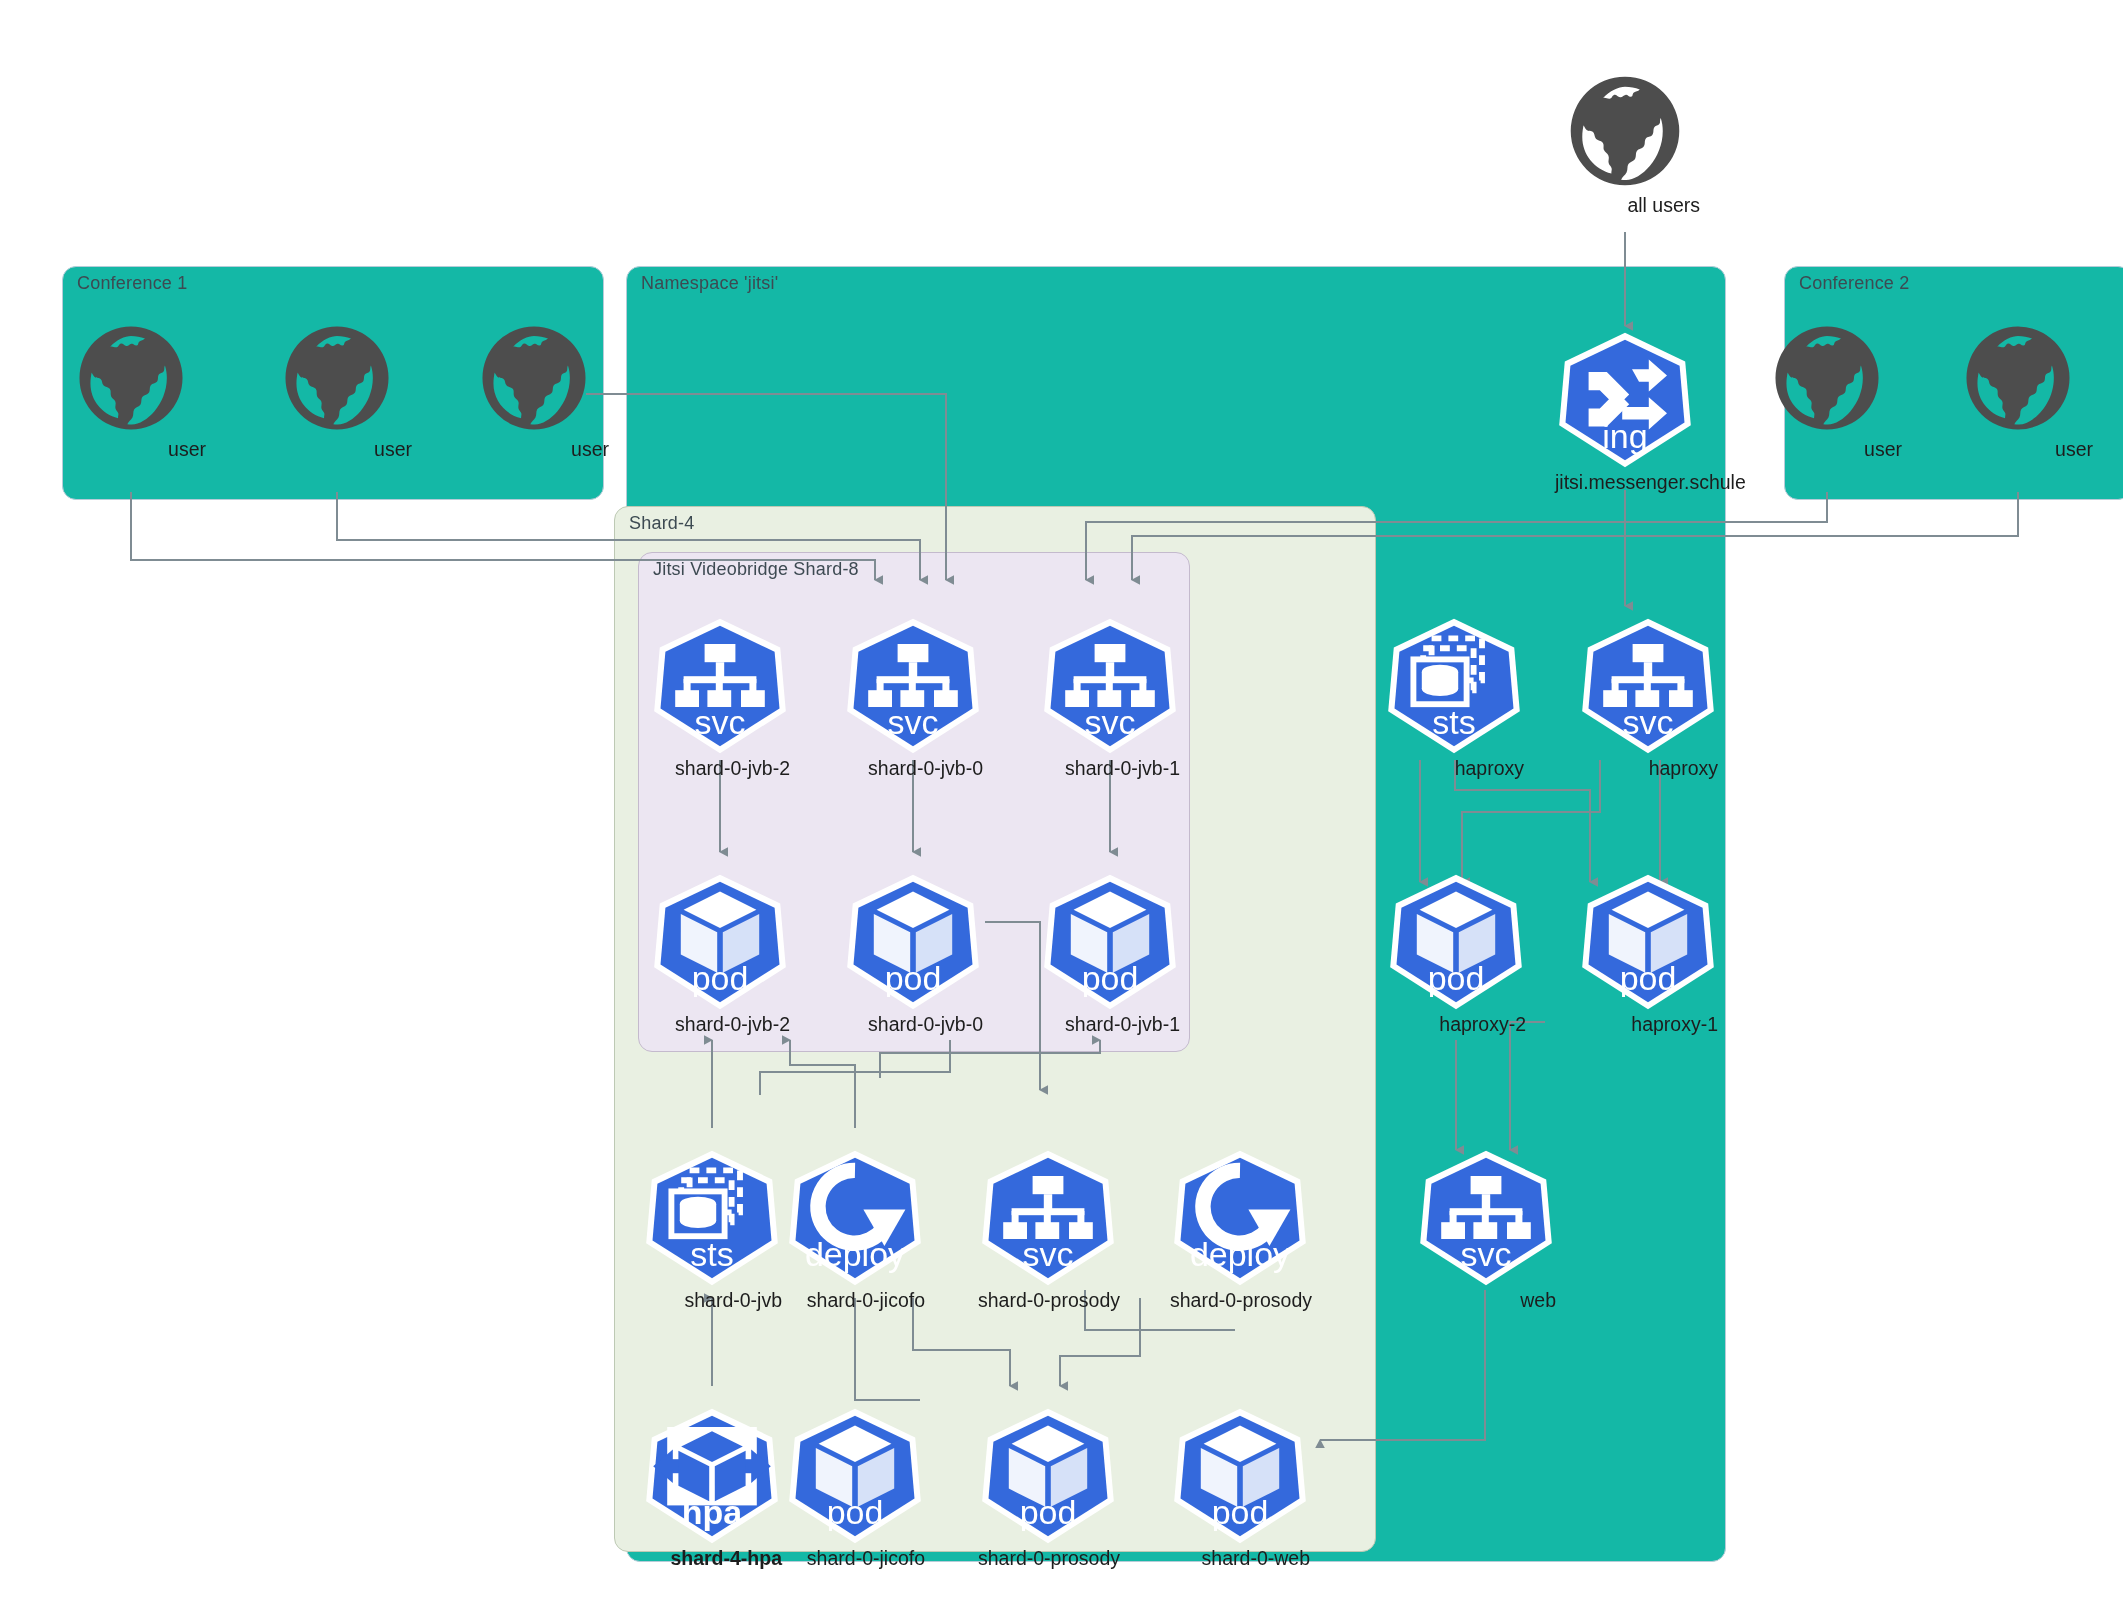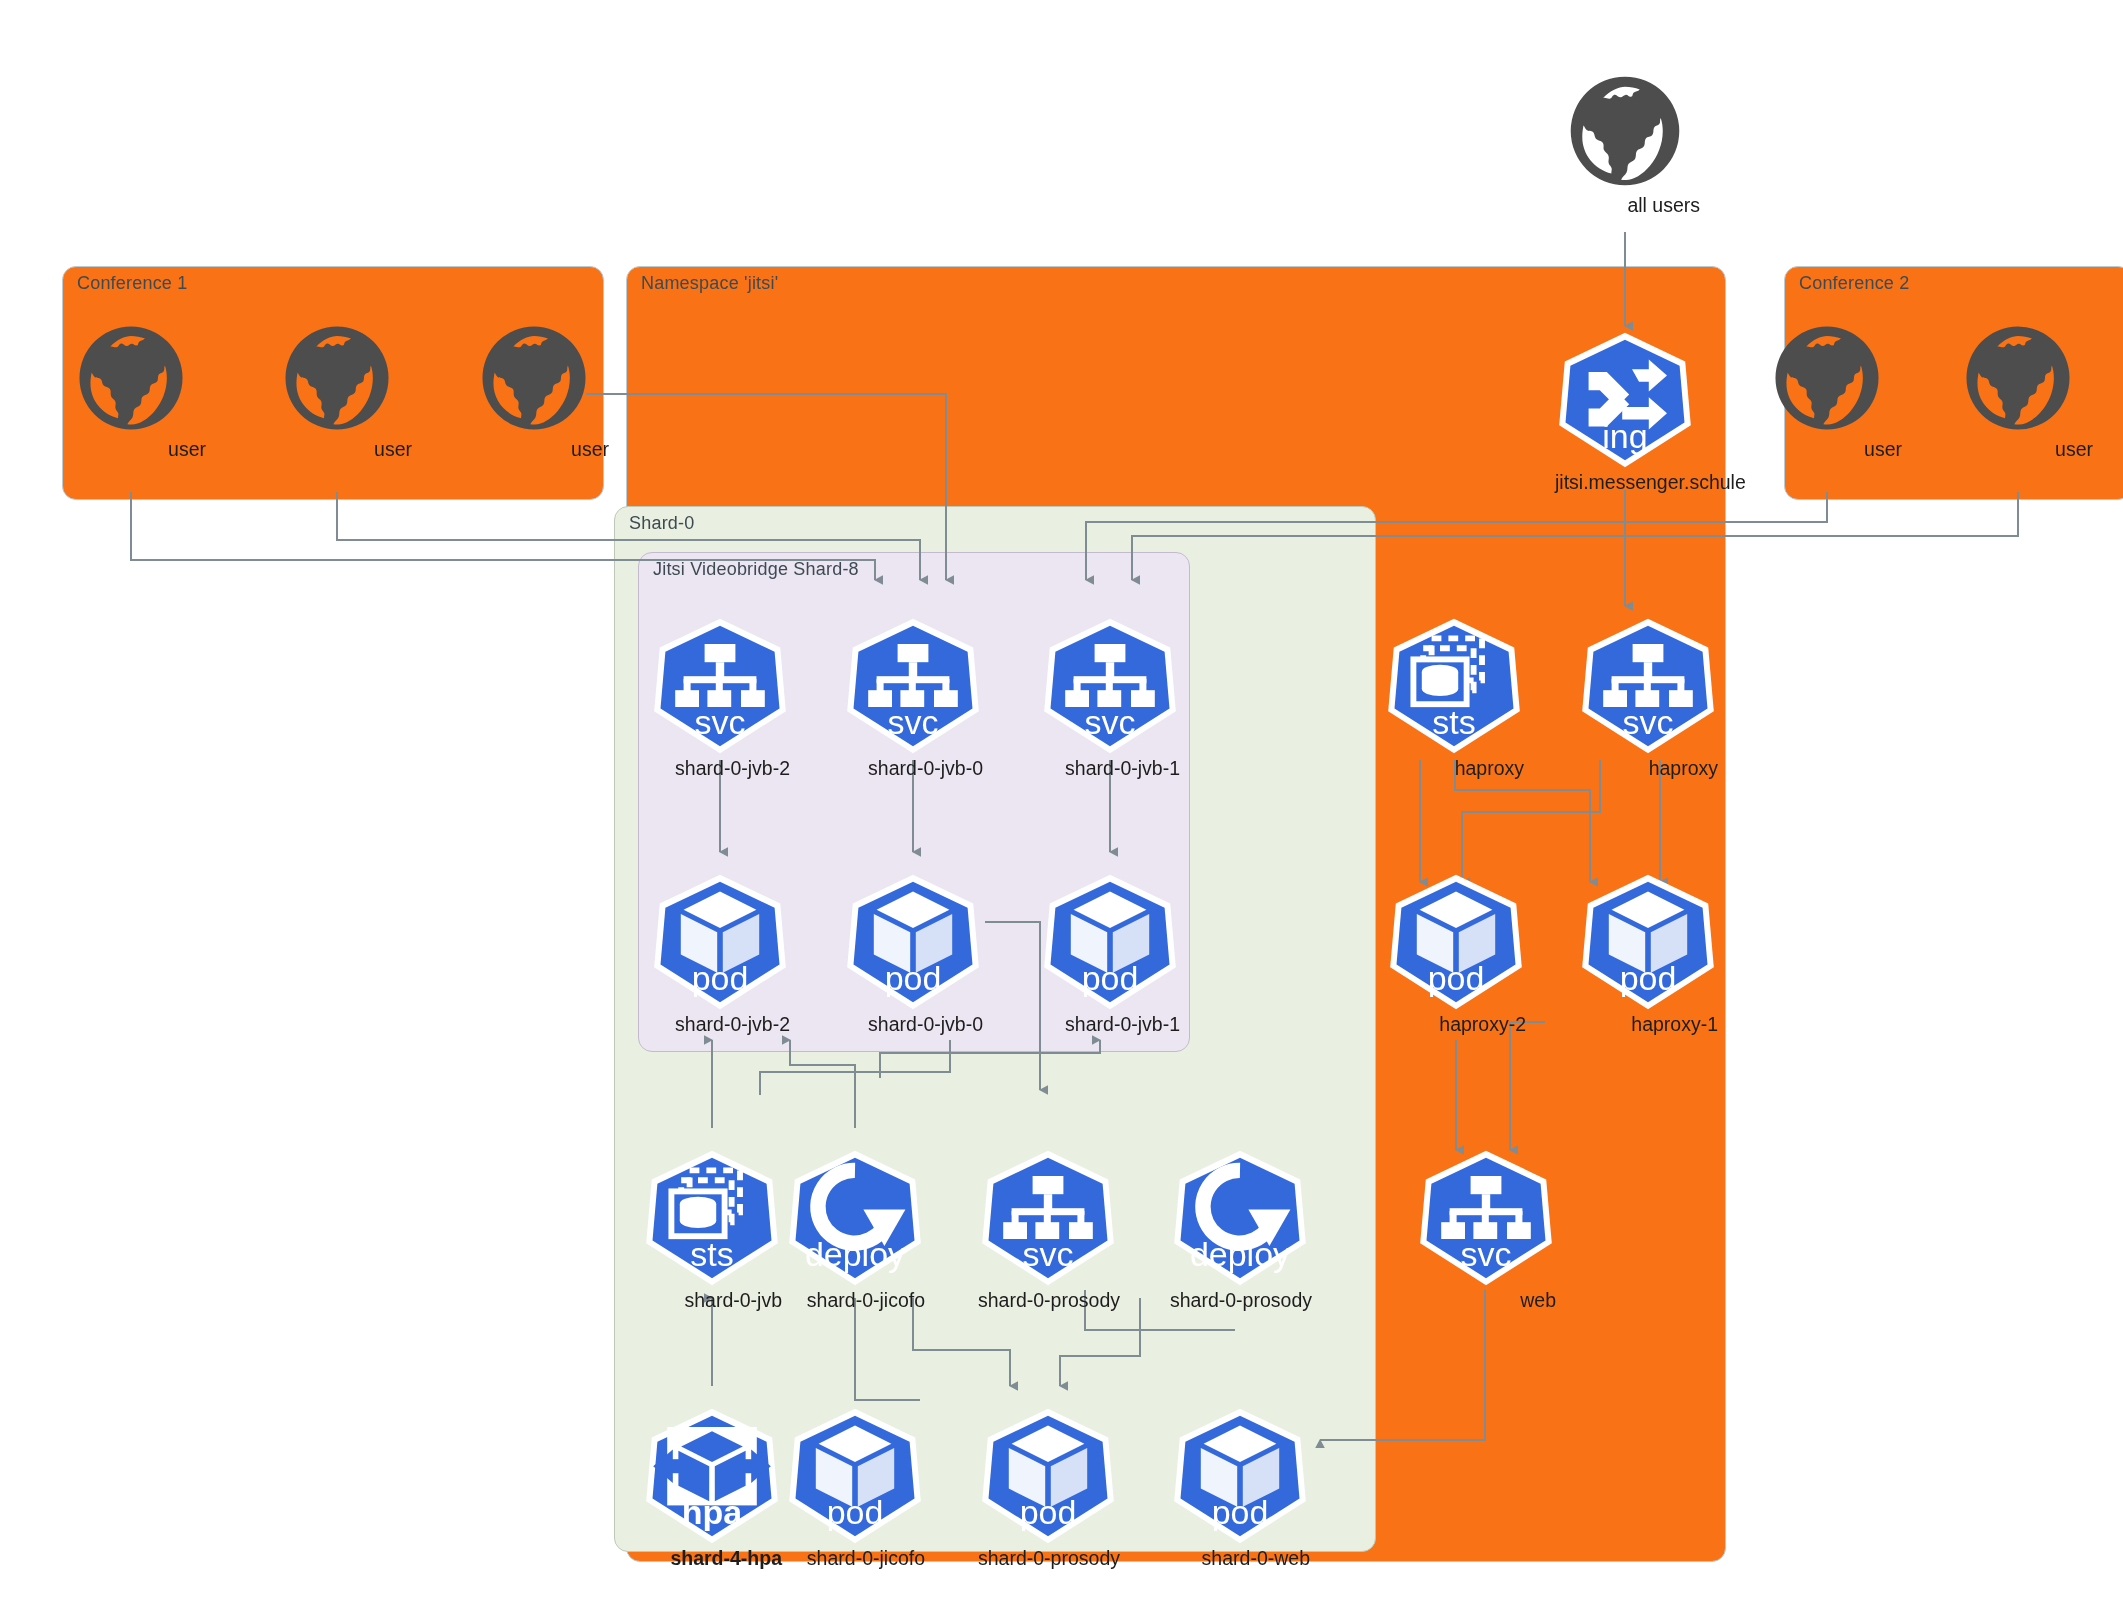--- a/index.html
+++ b/index.html
@@ -5,21 +5,21 @@
   html,body{margin:0;padding:0;background:#ffffff;}
   body{font-family:"Liberation Sans","DejaVu Sans",sans-serif;}
   #canvas{position:relative;width:2123px;height:1611px;background:#fff;overflow:hidden;}
 
   
   .group{position:absolute;border:1.4px solid #b9c6cf;border-radius:14px;box-sizing:border-box;}
   .group > .glabel{
     position:absolute;top:6px;left:14px;font-size:18px;color:#3d4a52;
     letter-spacing:.2px;white-space:nowrap;
   }
-  .g-blue{background:#f97316;border-color:#b6ccd8;}
+  .g-blue{background:#14b8a6;border-color:#b6ccd8;}
   .g-green{background:#e9f0e2;border-color:#bdc9b4;}
   .g-purple{background:#ece6f2;border-color:#c4bacd;}
 
   
   .node{position:absolute;width:140px;text-align:center;}
   .hept{position:relative;width:140px;height:140px;margin:0 auto;}
   .hept svg{display:block;width:140px;height:140px;}
   .hept .ktxt{
     position:absolute;left:0;right:0;bottom:17px;text-align:center;
     color:#fff;font-size:34px;line-height:1;pointer-events:none;
@@ -51,21 +51,21 @@
 
   <div class="group g-blue" style="left:626px;top:266px;width:1100px;height:1296px;">
     <div class="glabel">Namespace 'jitsi'</div>
   </div>
 
   <div class="group g-blue" style="left:1744px;top:266px;width:348px;height:234px;margin-left:40px;">
     <div class="glabel">Conference 2</div>
   </div>
 
   <div class="group g-green" style="left:614px;top:506px;width:762px;height:1046px;">
-    <div class="glabel">Shard-0</div>
+    <div class="glabel">Shard-4</div>
   </div>
 
   <div class="group g-purple" style="left:638px;top:552px;width:552px;height:500px;">
     <div class="glabel">Jitsi Videobridge Shard-8</div>
   </div>
 
   <svg id="edges" viewBox="0 0 2123 1611">
     <defs>
       <marker id="ah" markerWidth="11" markerHeight="11" refX="5.2" refY="8.6" orient="auto" markerUnits="userSpaceOnUse">
         <polygon points="0.4,0.6 10,0.6 5.2,9.6"></polygon>

